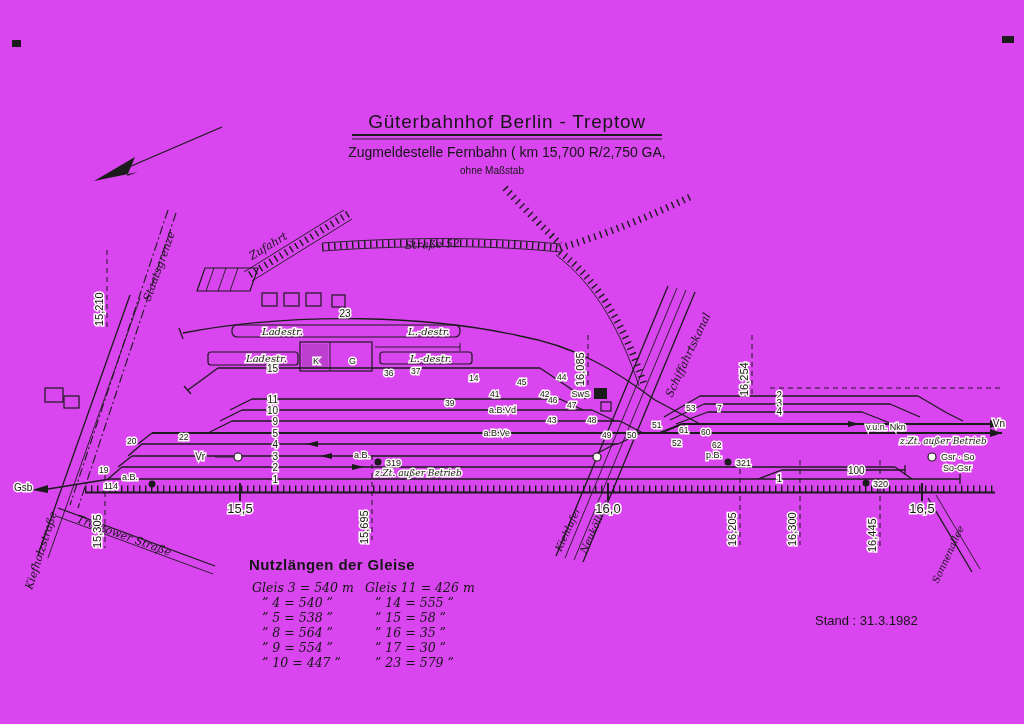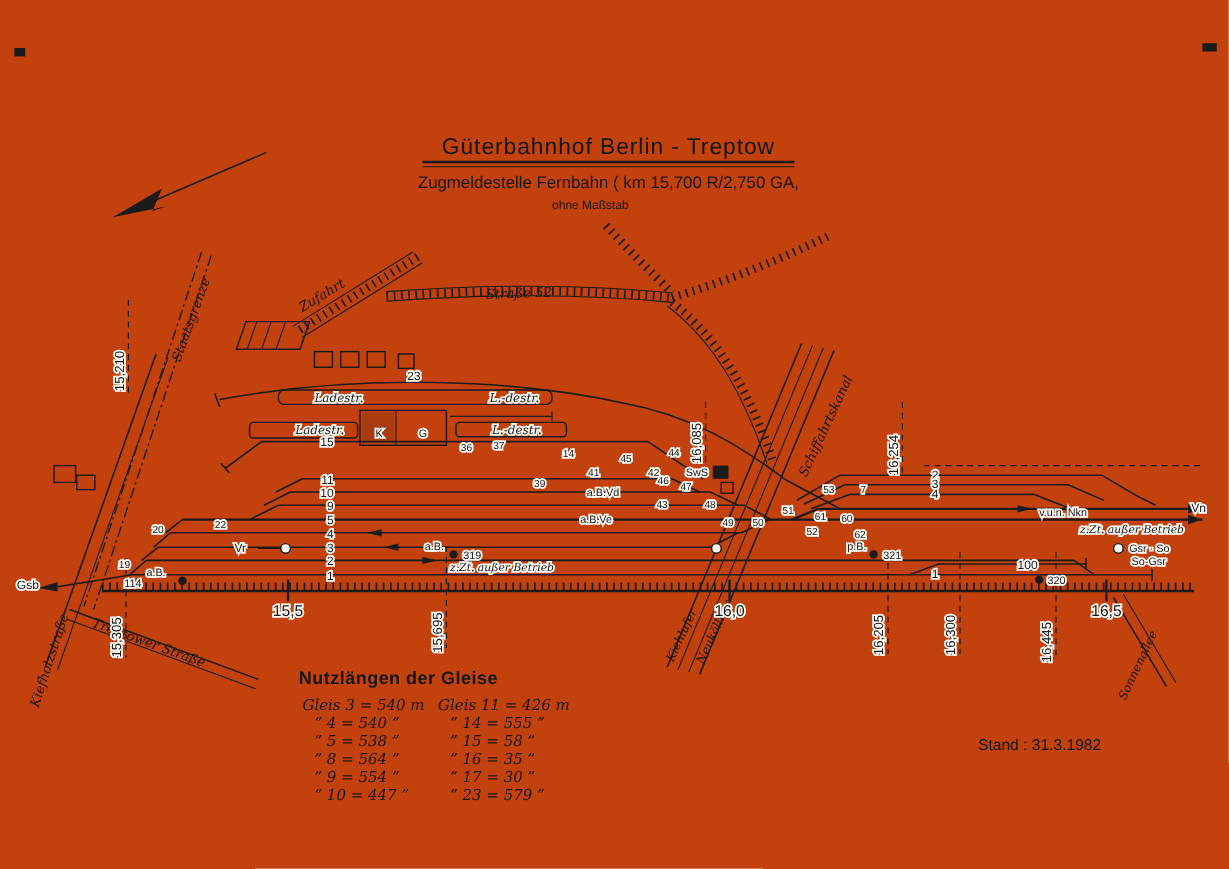--- a/index.html
+++ b/index.html
@@ -1,16 +1,16 @@
 <!DOCTYPE html>
 <html><head>
 <meta charset="utf-8">
 <style>
   html,body{margin:0;padding:0;background:#e8e8e4;}
-  .page{width:1024px;height:724px;background:#c2410c;position:relative;overflow:hidden;
+  .page{width:1024px;height:724px;background:#d946ef;position:relative;overflow:hidden;
         font-family:"Liberation Sans",sans-serif;}
   svg{display:block;}
   .ln{stroke:#1b1b1b;fill:none;stroke-width:1.3;stroke-linecap:butt;}
   .ln2{stroke:#1b1b1b;fill:none;stroke-width:1.9;}
   .thin{stroke:#1b1b1b;fill:none;stroke-width:0.9;}
   .dash{stroke:#1b1b1b;fill:none;stroke-width:1;stroke-dasharray:5 4;}
   .dashdot{stroke:#1b1b1b;fill:none;stroke-width:1.1;stroke-dasharray:9 3 2 3;}
   .rungs{stroke:#1b1b1b;fill:none;stroke-width:7;stroke-dasharray:1.4 4.6;}
   .fillb{fill:#1b1b1b;stroke:none;}
   .openc{fill:#fbfaf6;stroke:#1b1b1b;stroke-width:1.2;}

